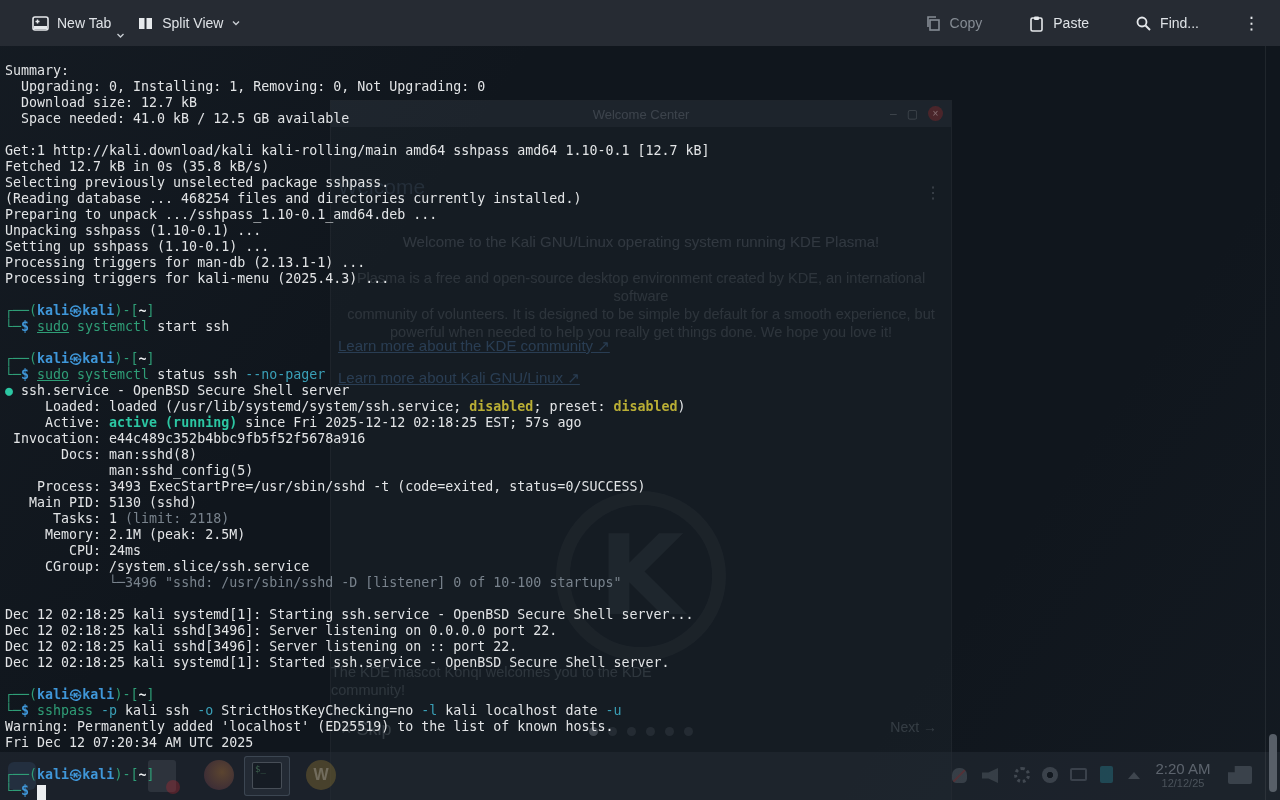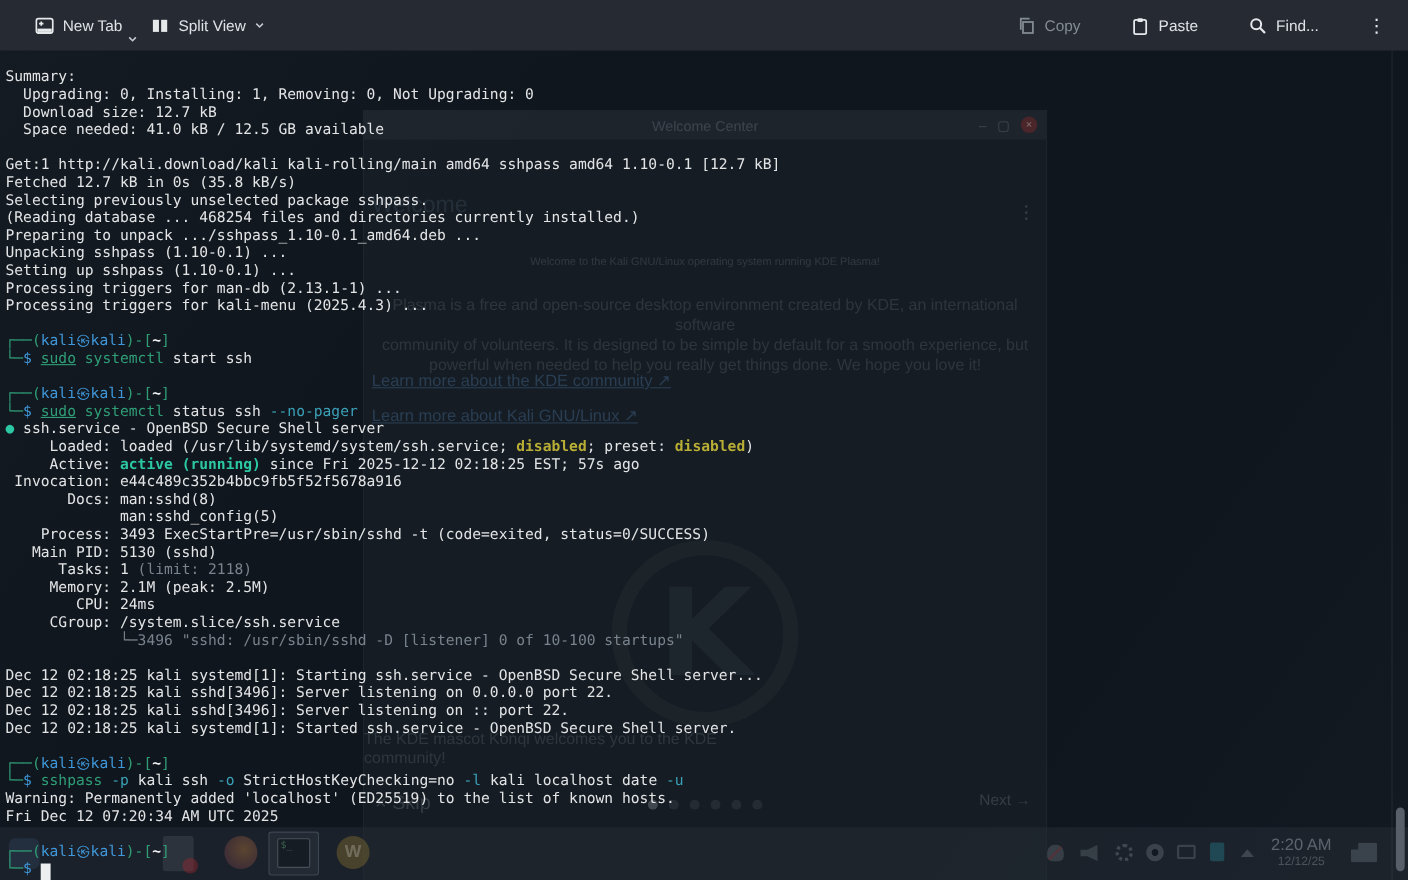--- a/index.html
+++ b/index.html
@@ -24,21 +24,21 @@
   .term { position:absolute; top:46px; left:0; width:1280px; height:754px;
     background:linear-gradient(125deg, rgba(58,68,80,0.10) 0%, rgba(20,26,34,0) 30%),
                linear-gradient(305deg, rgba(58,68,80,0.08) 0%, rgba(20,26,34,0) 25%),
                #10161d; }
   .term-out { position:absolute; top:17px; left:5px; z-index:2;
     font-family:"DejaVu Sans Mono", monospace; font-size:13.3px; line-height:16px;
     color:#e2e4e6; }
   .tl { height:16px; white-space:pre; }
   .g  { color:#2f9e77; }
   .gu { color:#2f9e77; text-decoration:underline; }
-  .b  { color:#3f97d9; font-weight:normal; }
+  .b  { color:#3f97d9; font-weight:bold; }
   .wb { color:#eceef0; font-weight:bold; }
   .c  { color:#3aa0b7; }
   .y  { color:#b9ae35; font-weight:bold; }
   .t  { color:#2cc7a3; font-weight:bold; }
   .d  { color:#79838d; }
   .cursor { display:inline-block; width:9px; height:15px; background:#eceef0; vertical-align:-2px; }
 
   
   .scroll-track { position:absolute; top:0; right:0; width:15px; height:754px;
     border-left:1px solid rgba(255,255,255,0.07); z-index:4; }
@@ -52,21 +52,21 @@
   .gtitlebar { position:absolute; left:0; top:0; width:100%; height:26px;
     background:rgba(215,228,244,0.045); color:rgba(225,232,240,0.16); font-size:13px;
     display:flex; align-items:center; justify-content:center; }
   .gwin-btns { position:absolute; right:8px; top:5px; display:flex; gap:10px;
     color:rgba(225,232,240,0.18); font-size:12px; align-items:center; }
   .gclose { width:15px; height:15px; border-radius:50%; background:rgba(160,40,40,0.35);
     color:rgba(240,240,240,0.35); font-size:10px; line-height:15px; text-align:center; }
   .gmenu { position:absolute; right:10px; top:82px; color:rgba(225,232,240,0.20); font-size:16px; }
   .gpagetitle { position:absolute; left:7px; top:74px; color:rgba(140,170,205,0.13); font-size:21px; }
   .gheading { position:absolute; left:0; top:132px; width:100%; text-align:center;
-    color:rgba(220,228,238,0.14); font-size:10px; }
+    color:rgba(220,228,238,0.14); font-size:15px; }
   .gpara { position:absolute; left:0; top:168px; width:100%; text-align:center;
     color:rgba(220,228,238,0.12); font-size:14.5px; line-height:18px; }
   .glink { position:absolute; left:7px; color:rgba(90,140,195,0.30); font-size:15px;
     text-decoration:underline; }
   .glink1 { top:236px; } .glink2 { top:268px; }
   .gmascot { position:absolute; left:225px; top:390px; width:170px; height:170px;
     border-radius:50%; border:14px solid rgba(220,228,238,0.035);
     color:rgba(220,228,238,0.05); font-size:110px; font-weight:bold; text-align:center;
     line-height:142px; font-family:"DejaVu Sans", sans-serif; }
   .gmascot-text { position:absolute; left:0; top:562px; width:100%; text-align:left;

